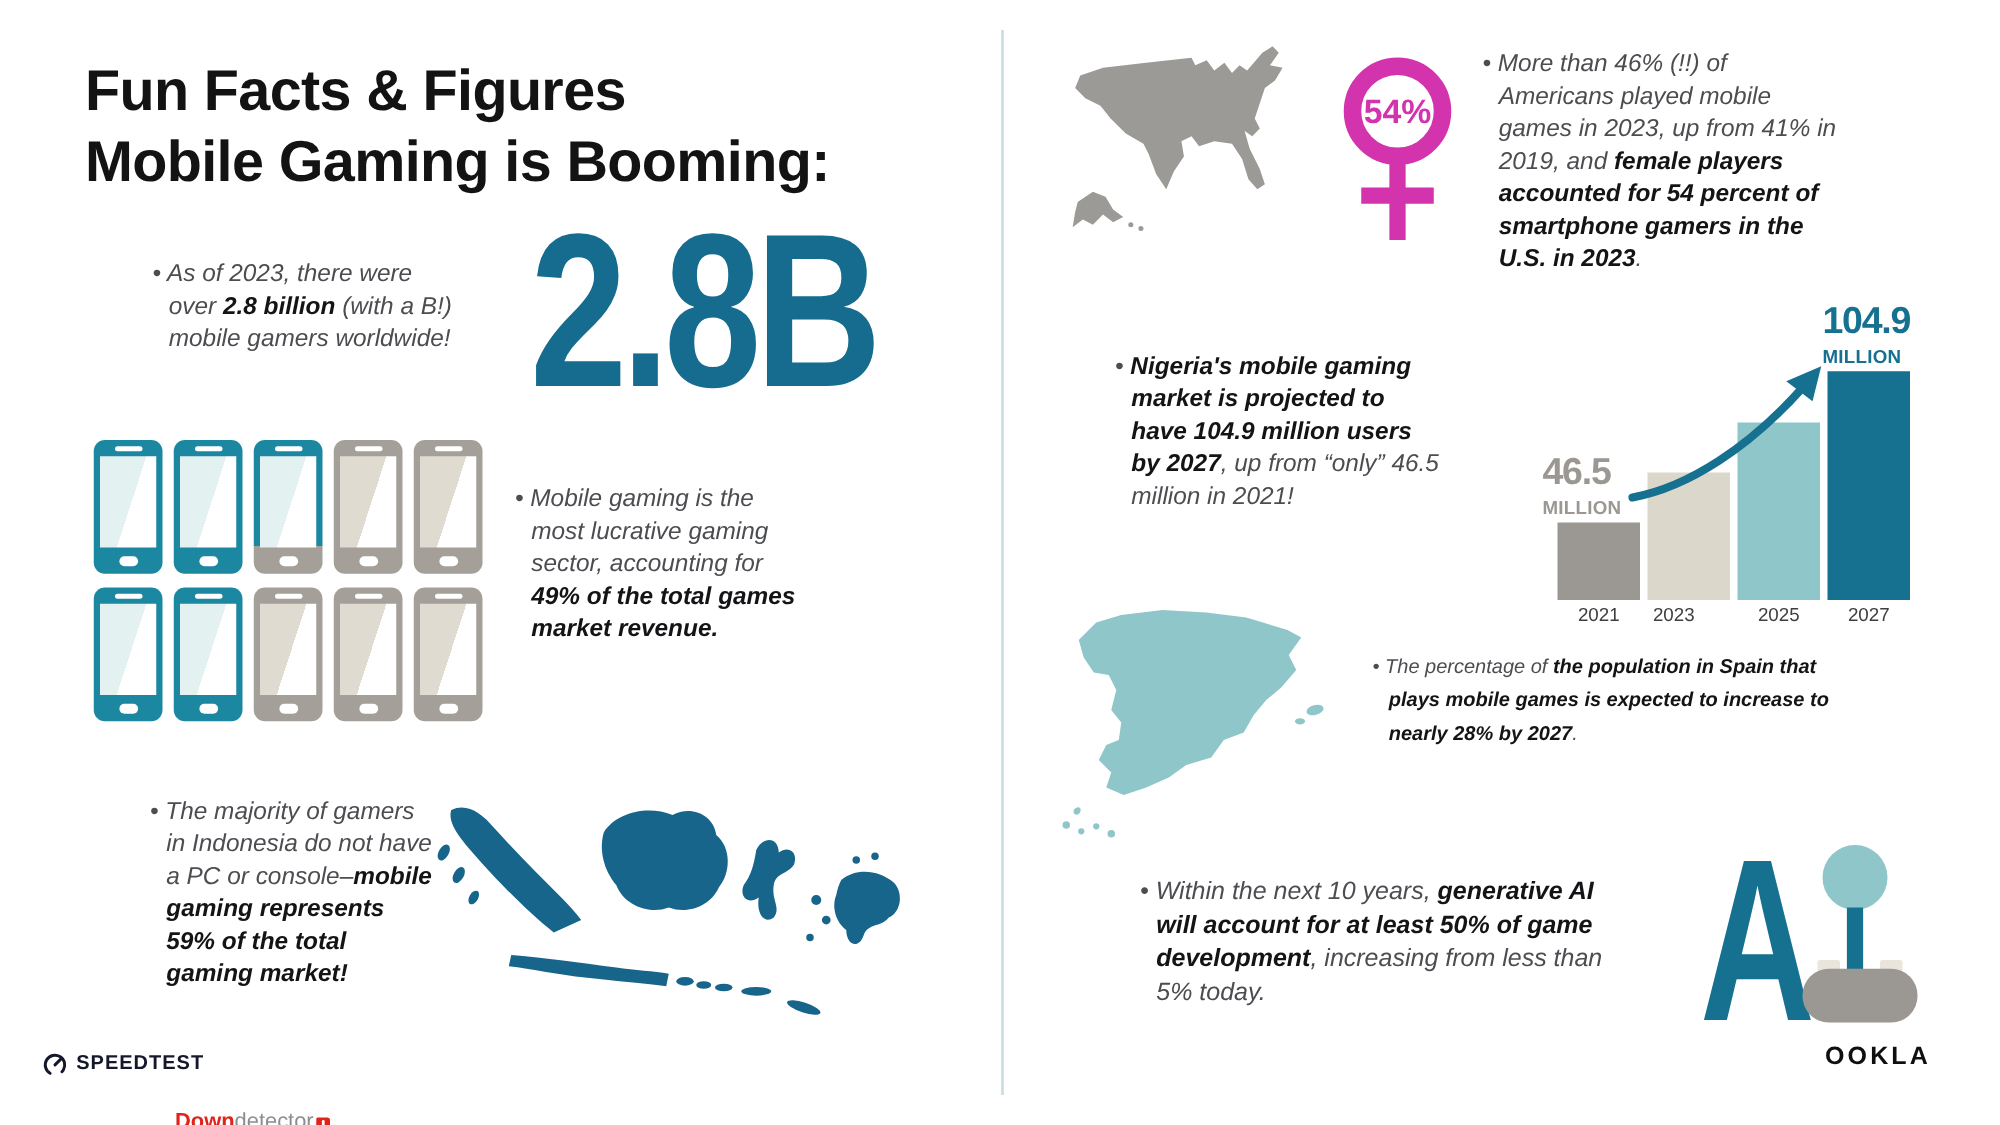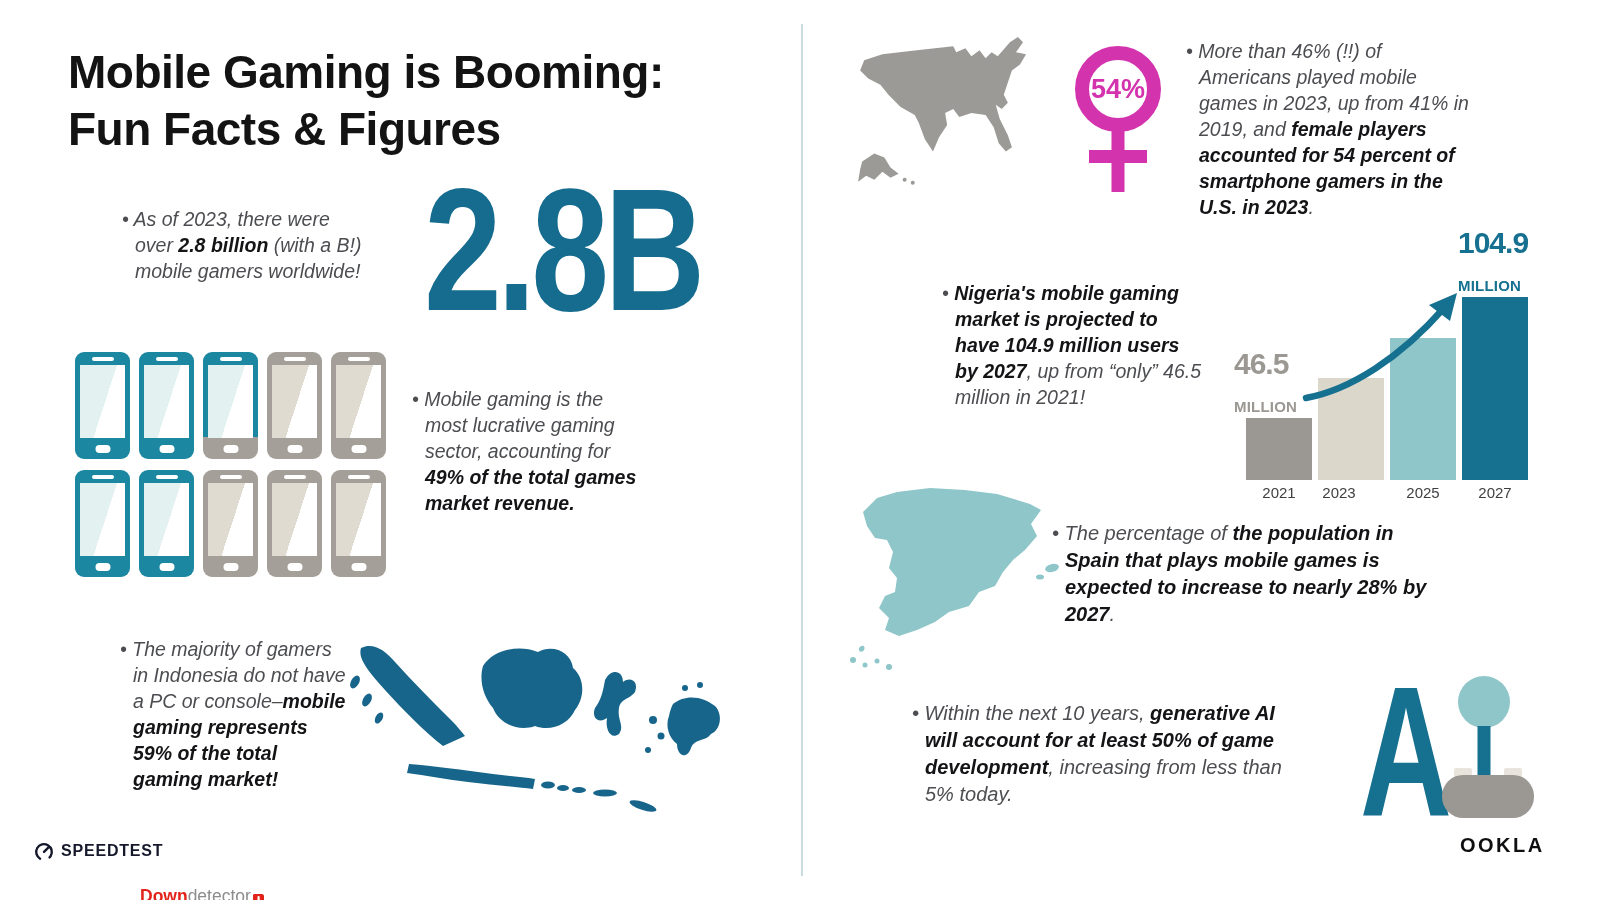--- a/index.html
+++ b/index.html
@@ -12,22 +12,22 @@
 
   
   .fact{position:absolute;font-size:19.5px;line-height:26px;color:#4c4d51;padding-left:13px;text-indent:-13px;font-style:italic;}
   .fact::before{content:"• ";}
   .seg-b{font-weight:700;color:#141417;}
   .seg-r{font-weight:400;}
   #fact-worldwide{left:122px;top:206px;width:232px;}
   #fact-revenue{left:412px;top:386px;width:224px;}
   #fact-indonesia{left:120px;top:636px;width:214px;}
   #fact-usa{left:1186px;top:38px;width:278px;}
-  #fact-nigeria{left:942px;top:280px;width:252px;}
-  #fact-spain{left:1052px;top:520px;width:374px;font-size:20px;line-height:27px;}
+  #fact-nigeria{left:892px;top:280px;width:252px;}
+  #fact-spain{left:1098px;top:520px;width:374px;font-size:16px;line-height:27px;}
   #fact-ai{left:912px;top:700px;width:382px;font-size:20px;line-height:27px;}
 
   
   #big-stat{left:424px;top:162px;font-size:175px;line-height:1;font-weight:700;color:#156c8f;
             letter-spacing:-6px;transform:scaleX(.8);transform-origin:left top;}
 
   
   #phone-grid{left:75px;top:352px;display:grid;grid-template-columns:repeat(5,55px);gap:11px 9px;}
   .phone{position:relative;width:55px;height:107px;border-radius:9px;}
   .phone.teal{background:#1b87a0;}
@@ -42,41 +42,41 @@
   
   #divider{left:801px;top:24px;width:2px;height:852px;background:#c8dce0;}
 
   
   #chart{left:1218px;top:248px;width:316px;height:270px;}
   #bars{position:absolute;left:0;top:0;width:316px;height:270px;}
   .bar{position:absolute;bottom:38px;width:66px;}
   .year{position:absolute;top:236px;width:66px;text-align:center;font-size:15px;color:#3f3f42;}
   .chart-label{position:absolute;line-height:1;}
   .chart-label .big{font-size:30px;font-weight:700;letter-spacing:-1px;}
-  .chart-label .small{font-size:15px;font-weight:700;letter-spacing:.2px;margin-top:20px;}
+  .chart-label .small{font-size:15px;font-weight:700;letter-spacing:.2px;margin-top:6px;}
   #chart-label-a{left:16px;bottom:104px;color:#9b9792;}
   #chart-label-b{left:240px;bottom:225px;color:#16708f;}
   #chart-arrow{position:absolute;left:0;top:0;pointer-events:none;}
 
   
   #speedtest-logo{left:33px;top:840px;display:flex;align-items:center;gap:6px;}
   #speedtest-logo .word{font-size:16px;font-weight:700;letter-spacing:.8px;color:#15182b;}
   #downdetector-logo{left:140px;top:841px;font-size:17.5px;display:flex;align-items:flex-end;}
   #downdetector-logo .down{color:#e2231a;font-weight:700;}
   #downdetector-logo .det{color:#8d8d90;font-weight:500;margin-top:45px;}
   #ookla-logo{left:1460px;top:834px;font-size:20px;font-weight:600;letter-spacing:2.5px;color:#0f0f12;}
 </style>
 </head>
 <body>
 
 <div id="canvas">
 
   <div id="title" class="abs">
+    <div>Fun Facts &amp; Figures</div>
     <div>Mobile Gaming is Booming:</div>
-    <div>Fun Facts &amp; Figures</div>
   </div>
 
   <div id="fact-worldwide" class="fact"><span class="seg-r">As of 2023, there were over </span><span class="seg-b">2.8 billion</span><span class="seg-r"> (with a B!) mobile gamers worldwide!</span></div>
   <div id="big-stat" class="abs">2.8B</div>
 
   <div id="phone-grid" class="abs">
       <div class="phone teal">
         <div class="speaker"></div>
         <div class="screen"></div>
         <div class="home"></div>

